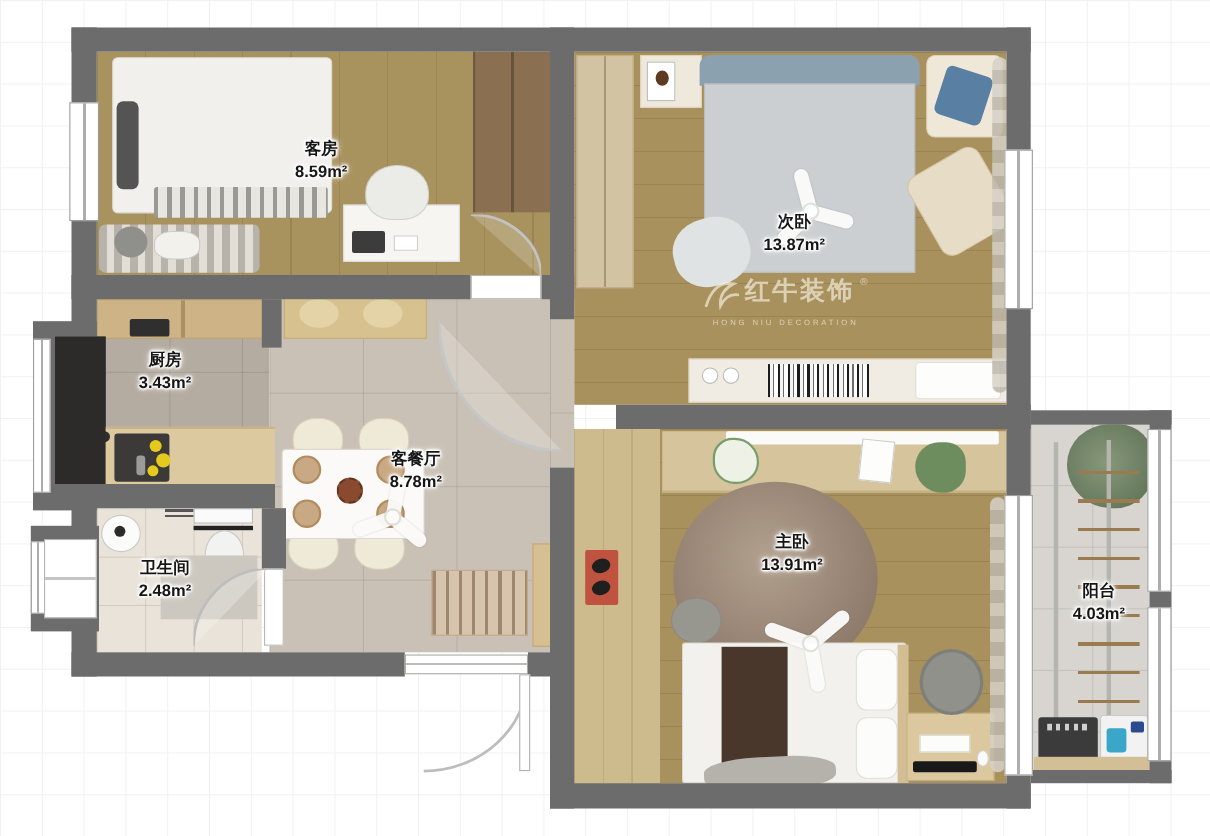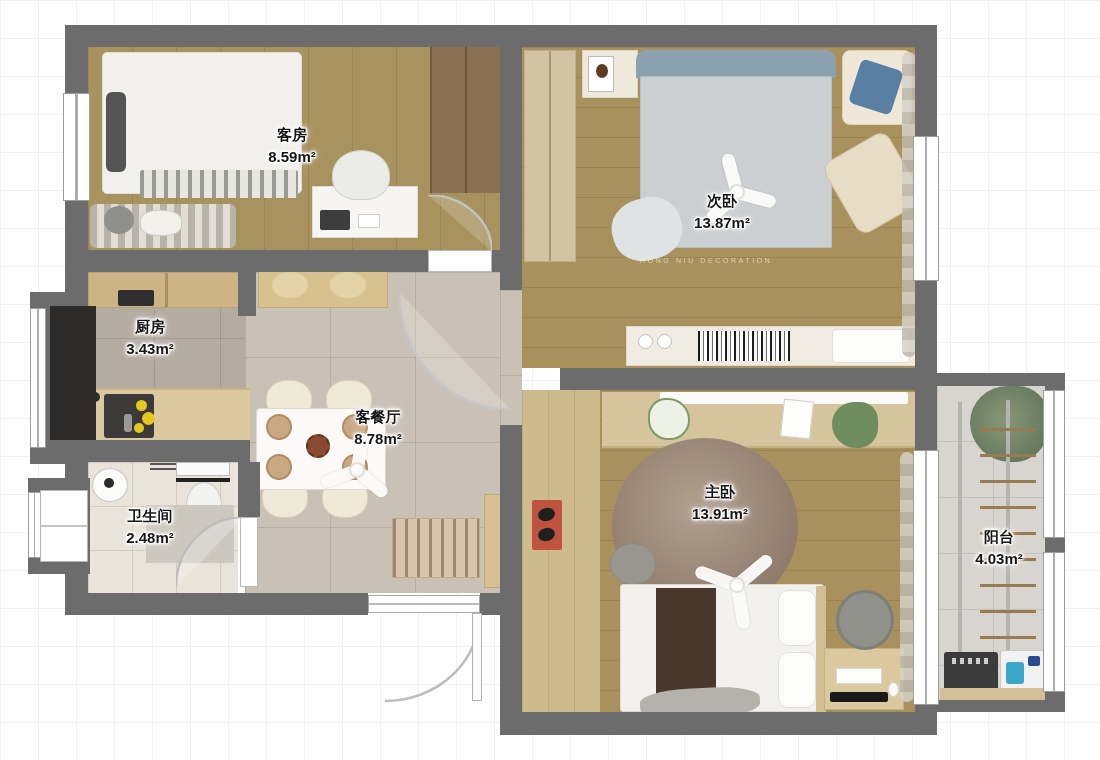--- a/index.html
+++ b/index.html
@@ -256,16 +256,25 @@
   <div class="room-label" style="left:720px;top:483px;">
     <span>主卧</span>
     <span>13.91m²</span>
   </div>
   <div class="room-label" style="left:999px;top:528px;">
     <span>阳台</span>
     <span>4.03m²</span>
   </div>
 
   <div class="watermark" style="left:640px;top:254px;">
+    <div class="wm-row">
+      <span style="display:inline-block;">
+        <svg width="32" height="28" viewBox="0 0 32 28">
+          <path d="M2 24 C7 8 16 2 27 4 C19 8 14 14 15 24 C19 16 25 13 31 14" stroke="rgba(252,248,238,0.62)" stroke-width="2.5" fill="none" stroke-linecap="round"></path>
+        </svg>
+      </span>
+      <span class="wm-brand">红牛装饰</span>
+      <span class="wm-reg">®</span>
+    </div>
     <div class="wm-sub">HONG NIU DECORATION</div>
   </div>
 
 </div>
 
 </body></html>

